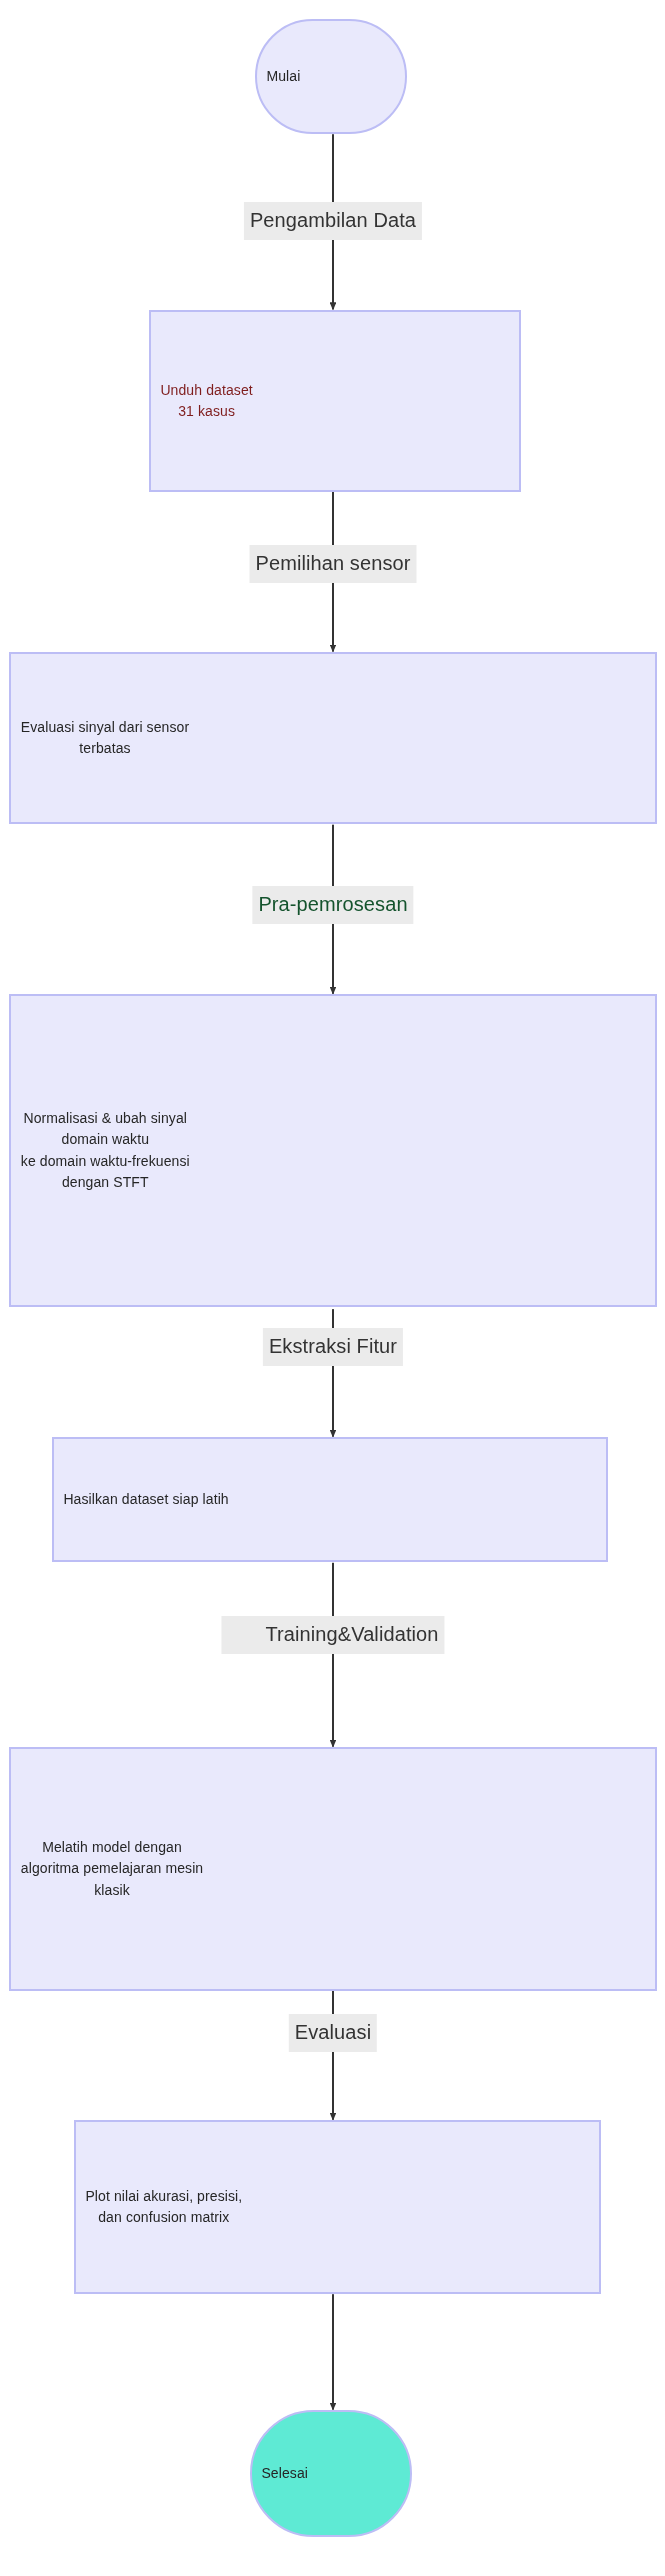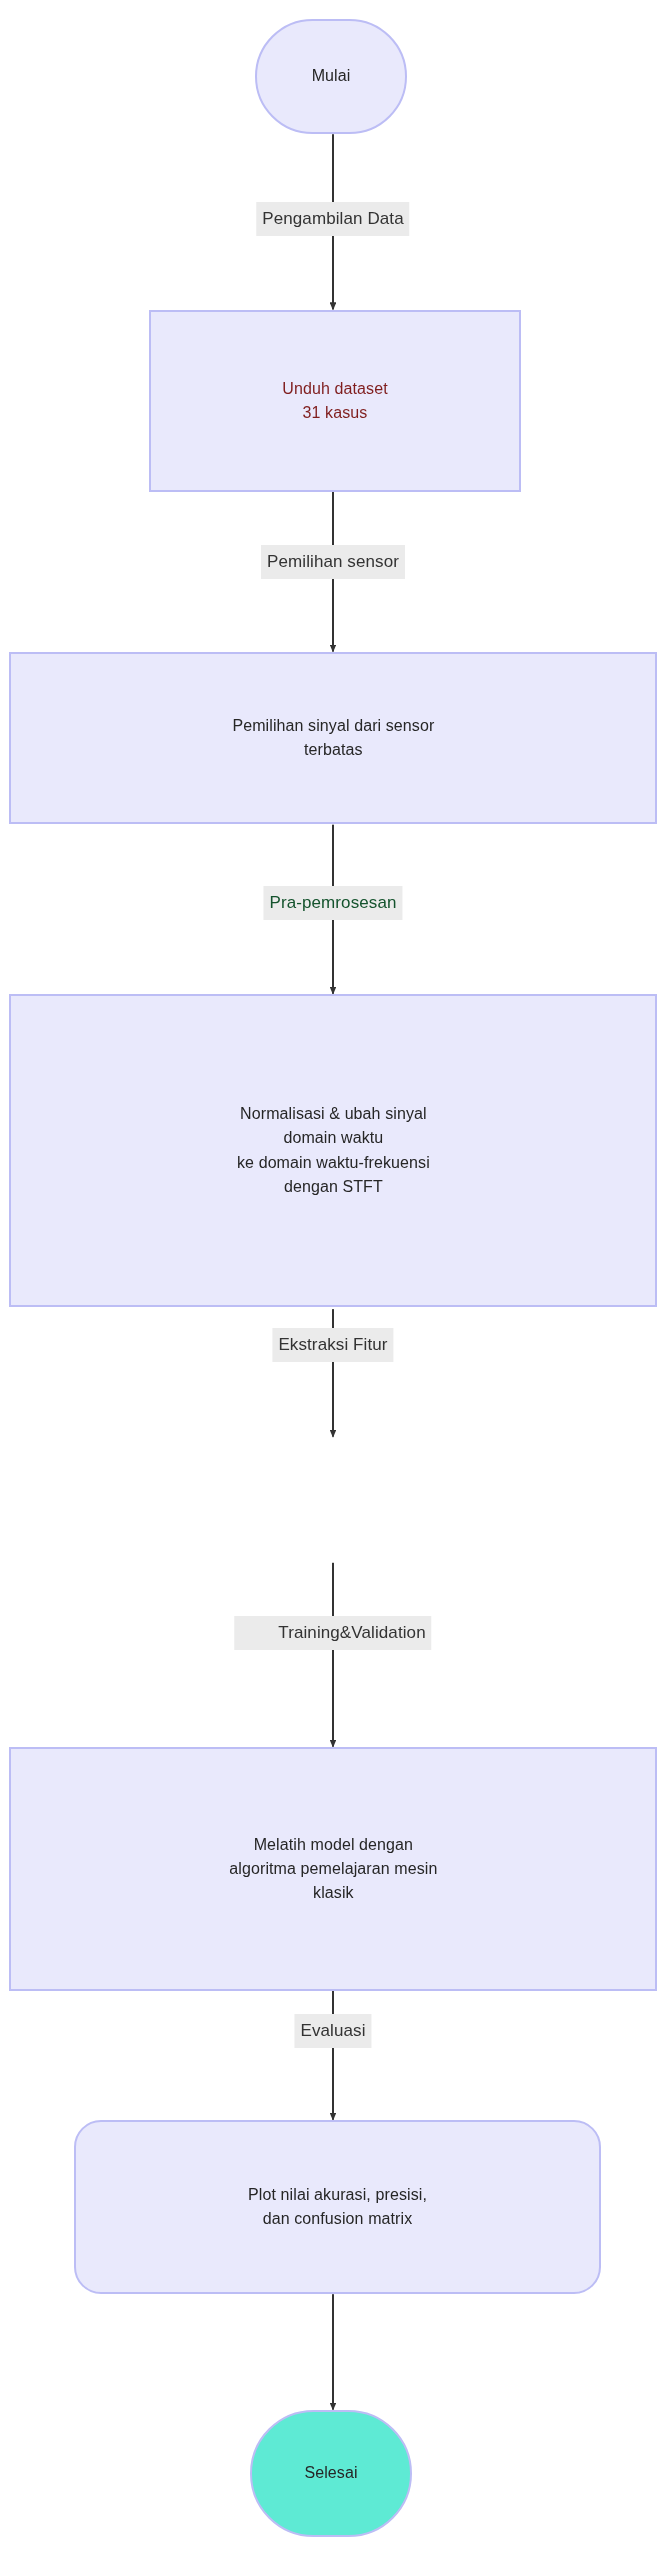--- a/index.html
+++ b/index.html
@@ -25,44 +25,43 @@
     width: 666px;
     height: 2576px;
     display: block;
   }
   
   .node {
     position: absolute;
     box-sizing: border-box;
     display: flex;
     align-items: center;
-    justify-content: center;
     text-align: center;
     background: #e9e9fc;
     border: 2px solid #a21caf;
     color: #262626;
-    font-size: 16px;
+    font-size: 14px;
     line-height: 1.52;
     letter-spacing: 0.1px;
     padding: 2.7px 9.4px;
   }
   .node.terminal {
     border-radius: 670px;
   }
   .node .node-text {
     white-space: pre-line;
     display: block;
   }
   
   .edge-label {
     position: absolute;
     box-sizing: border-box;
     background: #ebebeb;
     color: #333333;
-    font-size: 17px;
+    font-size: 20px;
     line-height: 1.38;
     letter-spacing: 0.1px;
     padding: 4.7px 6px 6px 6px;
     white-space: nowrap;
     text-align: right;
     transform: translateX(-50%);
   }
 </style>
 </head>
 <body>
@@ -89,39 +88,42 @@
   <div class="node terminal" style="left: 255px; top: 19px; width: 152px; height: 115px; background: rgb(233, 233, 252); border-color: rgb(188, 189, 245); color: rgb(38, 38, 38);">
     <span class="node-text">Mulai</span>
   </div>
 
   <div class="node" style="left: 149px; top: 310px; width: 372px; height: 182px; background: rgb(233, 233, 252); border-color: rgb(188, 189, 245); color: #7f1d1d;">
     <span class="node-text">Unduh dataset
 31 kasus</span>
   </div>
 
   <div class="node" style="left: 9.4px; top: 652px; width: 648px; height: 172px; background: rgb(233, 233, 252); border-color: rgb(188, 189, 245); color: rgb(38, 38, 38);">
-    <span class="node-text">Pemilihan sinyal dari sensor
+    <span class="node-text">Evaluasi sinyal dari sensor
 terbatas</span>
   </div>
 
   <div class="node" style="left: 9.4px; top: 994px; width: 648px; height: 313px; background: rgb(233, 233, 252); border-color: rgb(188, 189, 245); color: rgb(38, 38, 38);">
     <span class="node-text">Normalisasi &amp; ubah sinyal
 domain waktu
 ke domain waktu-frekuensi
 dengan STFT</span>
   </div>
 
+  <div class="node" style="left: 52px; top: 1437px; width: 556px; height: 125px; background: rgb(233, 233, 252); border-color: rgb(188, 189, 245); color: rgb(38, 38, 38);">
+    <span class="node-text">Hasilkan dataset siap latih</span>
+  </div>
 
   <div class="node" style="left: 9.4px; top: 1747px; width: 648px; height: 244px; background: rgb(233, 233, 252); border-color: rgb(188, 189, 245); color: rgb(38, 38, 38);">
     <span class="node-text">Melatih model dengan
 algoritma pemelajaran mesin
 klasik</span>
   </div>
 
-  <div class="node" style="left: 74px; top: 2120px; width: 527px; height: 174px; background: rgb(233, 233, 252); border-color: rgb(188, 189, 245); color: rgb(38, 38, 38); border-radius: 27px;">
+  <div class="node" style="left: 74px; top: 2120px; width: 527px; height: 174px; background: rgb(233, 233, 252); border-color: rgb(188, 189, 245); color: rgb(38, 38, 38);">
     <span class="node-text">Plot nilai akurasi, presisi,
 dan confusion matrix</span>
   </div>
 
   <div class="node terminal" style="left: 250px; top: 2410px; width: 162px; height: 127px; background: #5eead4; border-color: rgb(188, 189, 245); color: rgb(38, 38, 38);">
     <span class="node-text">Selesai</span>
   </div>
 
   <div class="edge-label" style="left: 333px; top: 202px; background: rgb(235, 235, 235); color: rgb(51, 51, 51);">
     <span>Pengambilan Data</span>

